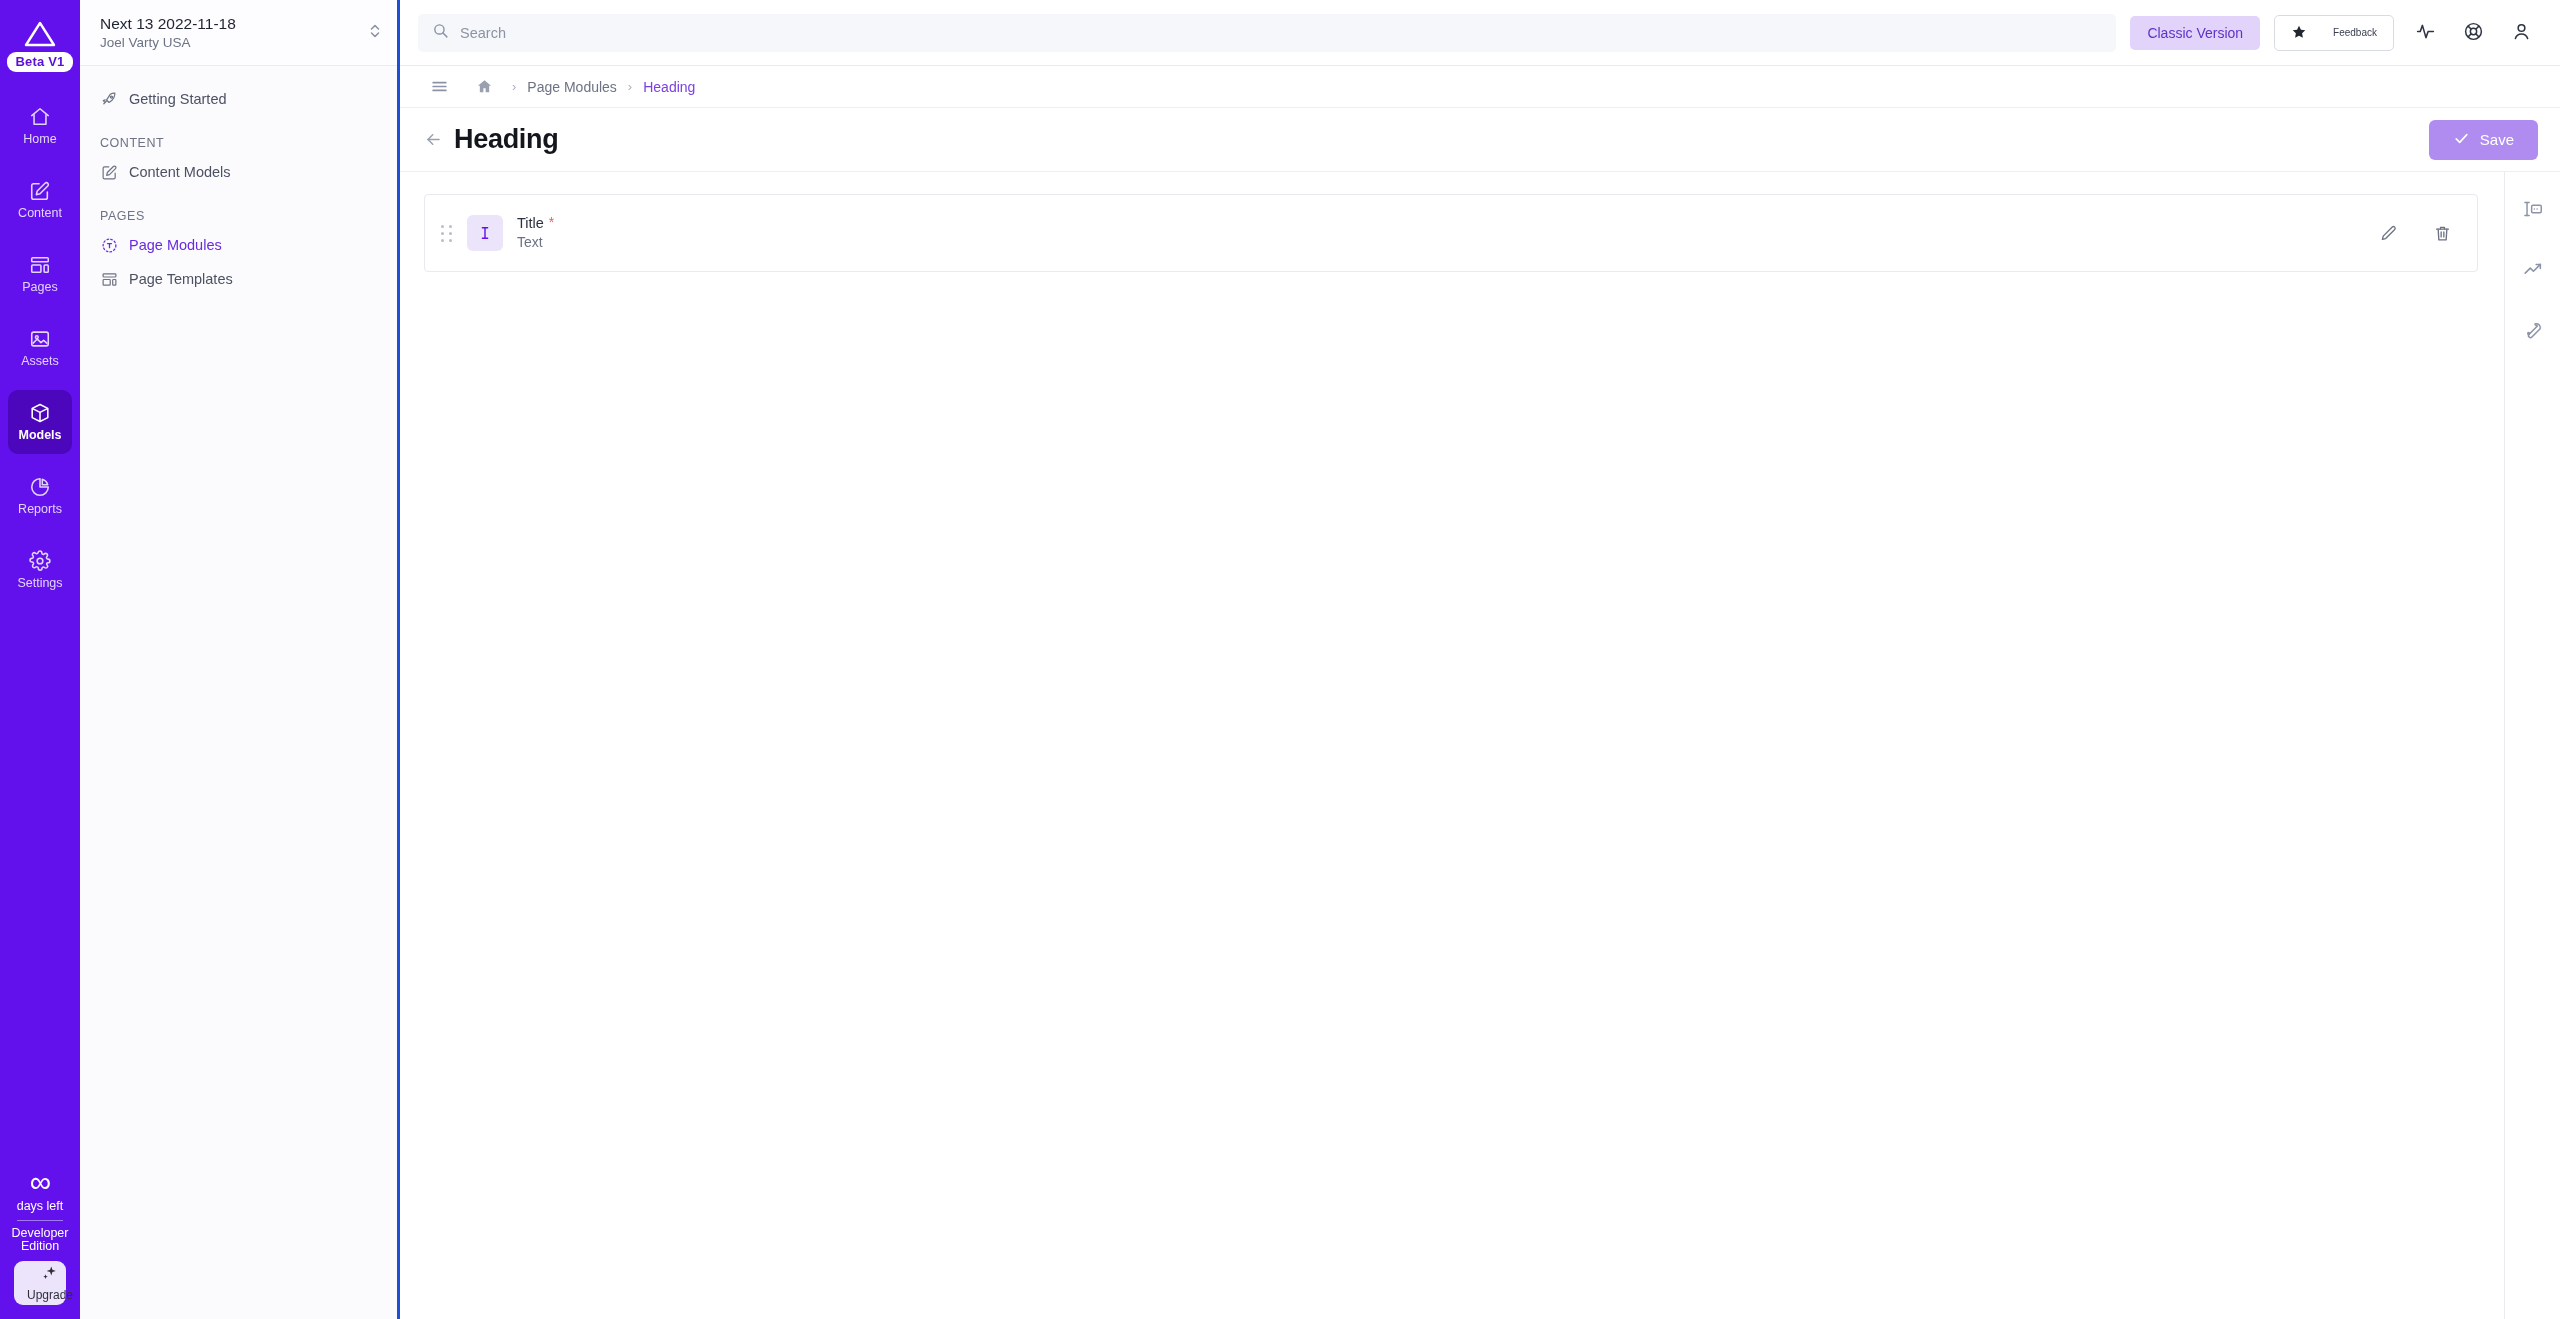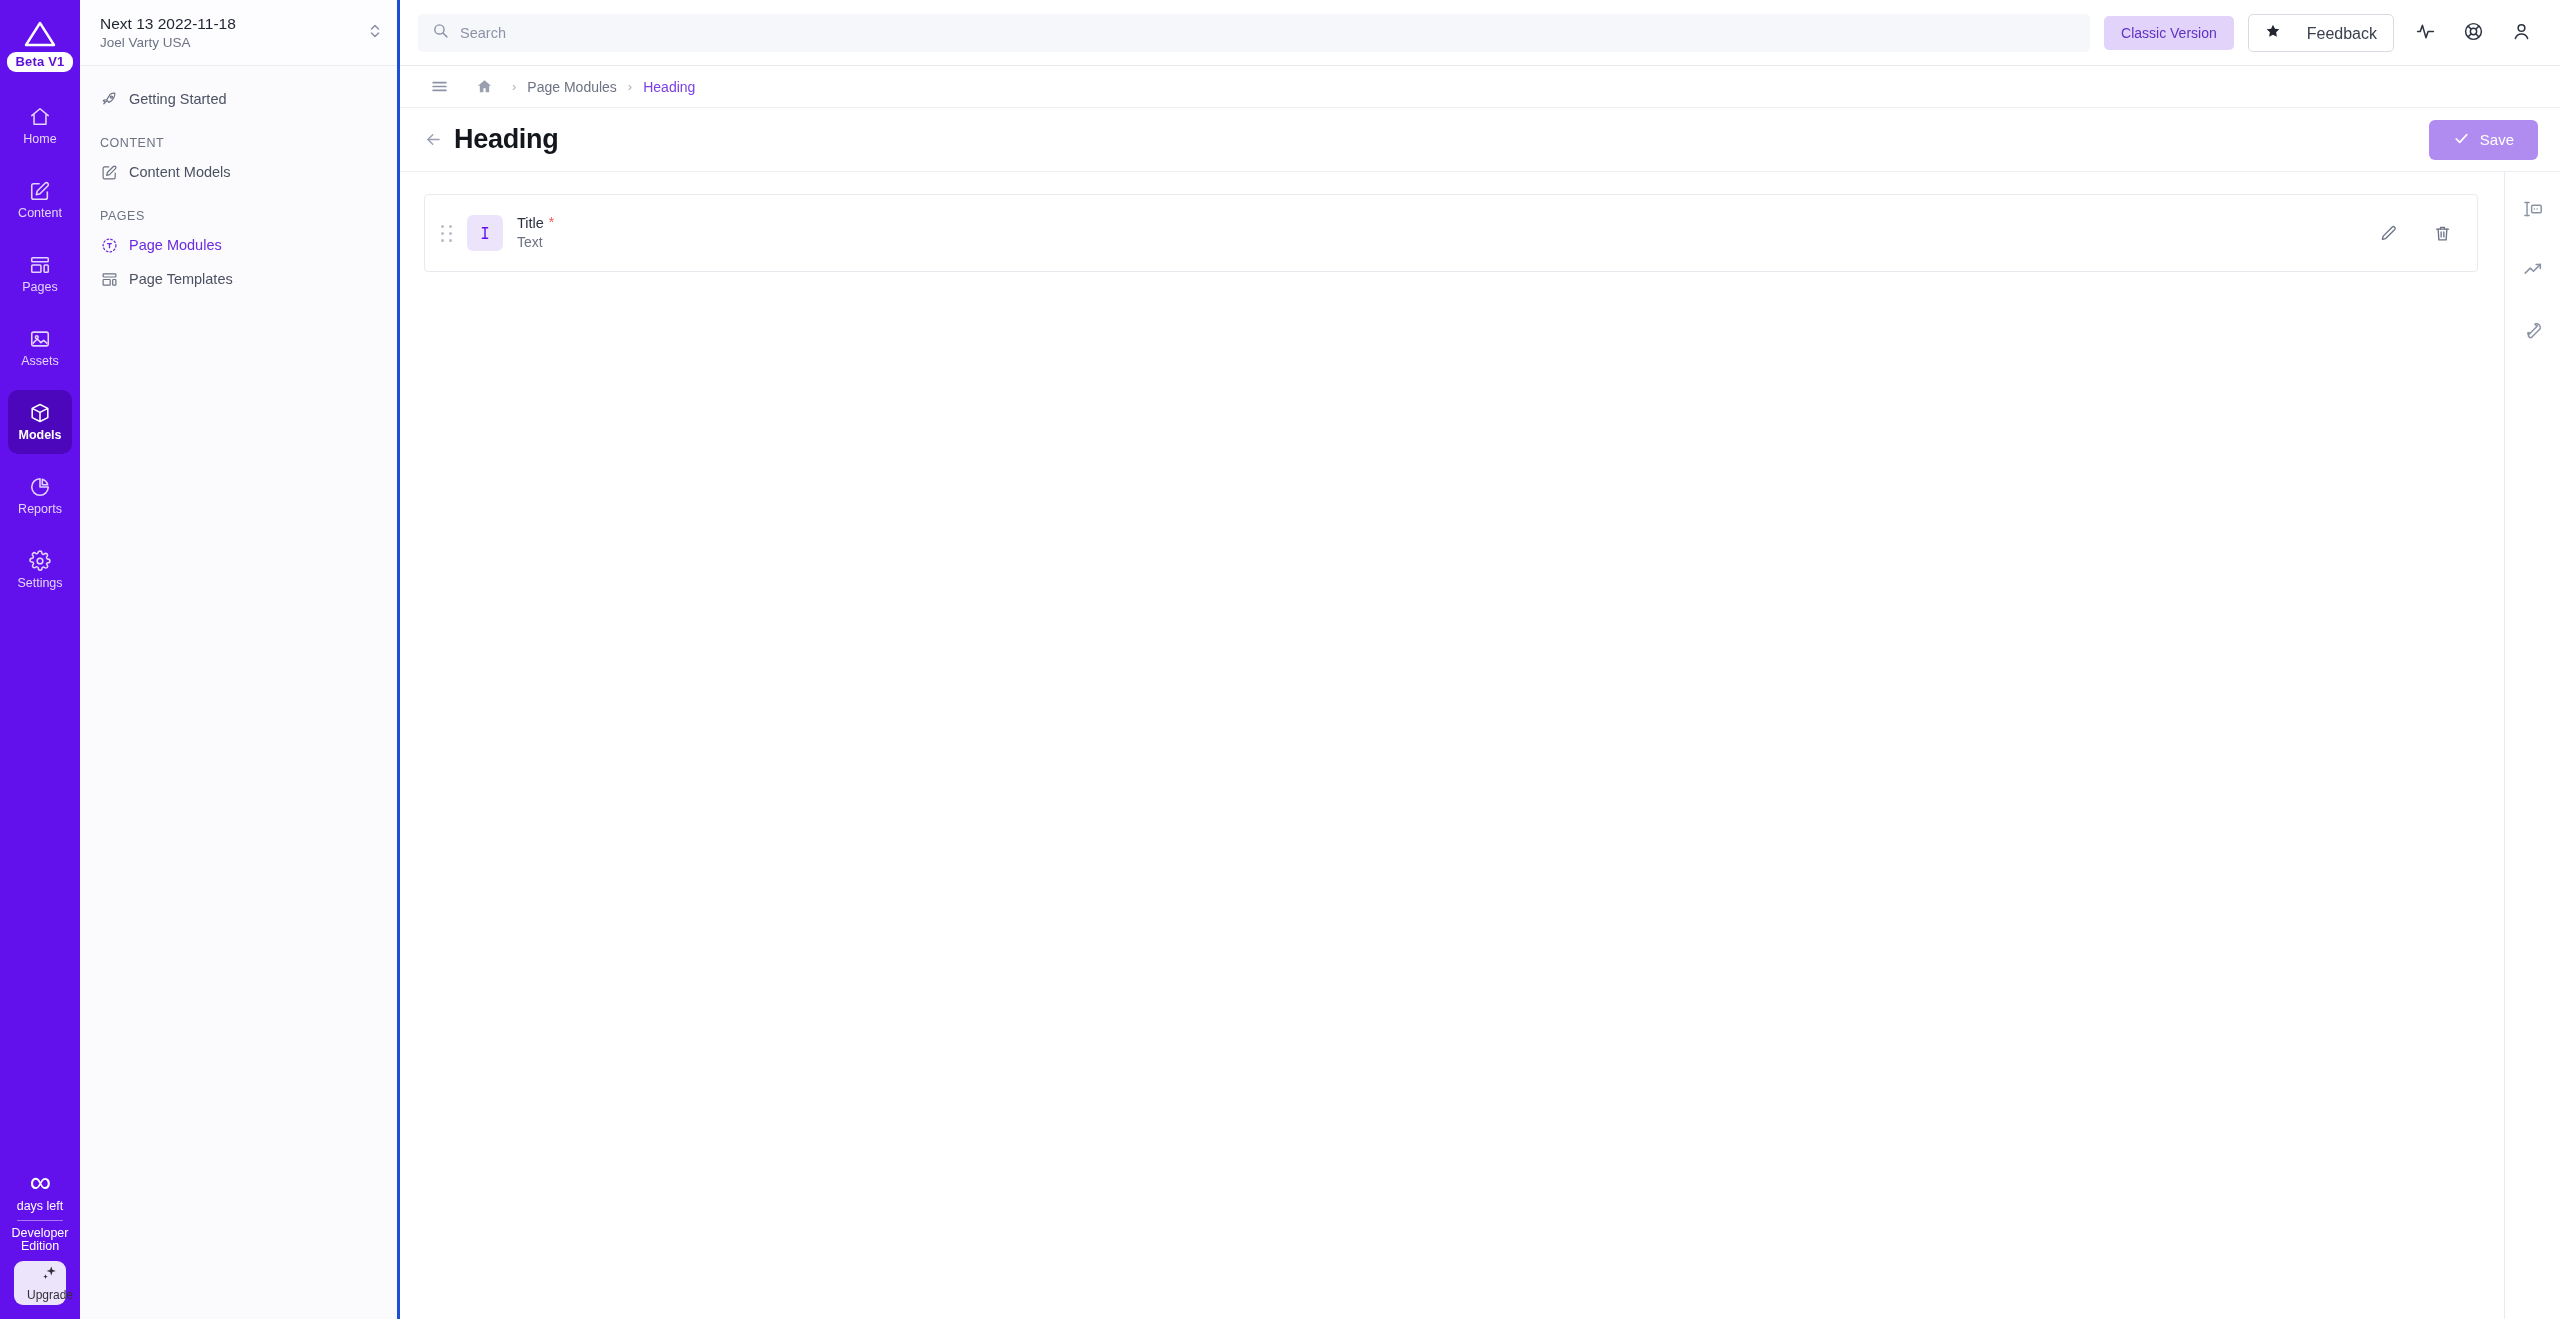--- a/index.html
+++ b/index.html
@@ -104,23 +104,23 @@
     font-size: 14.5px; color: #2f3443; width: 100%;
     font-family: "Liberation Sans", sans-serif;
   }
   .search-input::placeholder { color: #8c93a6; }
   .classic-pill {
     background: #e2d3fb; color: #5f32c4; border: none;
     font-size: 14px; padding: 9px 17px; border-radius: 5px; cursor: pointer;
     font-family: "Liberation Sans", sans-serif; white-space: nowrap;
   }
   .feedback-btn {
-    display: flex; align-items: flex-end; gap: 26px;
+    display: flex; align-items: center; gap: 26px;
     border: 1px solid #d9dbe4; background: #fff; border-radius: 5px;
-    padding: 8px 16px; font-size: 16px; color: #3b4050; cursor: pointer;
+    padding: 8px 16px; font-size: 10px; color: #3b4050; cursor: pointer;
     font-family: "Liberation Sans", sans-serif; white-space: nowrap;
   }
   .icon-btn {
     width: 34px; height: 34px; border:none; background: transparent;
     display:flex; align-items:center; justify-content:center; cursor:pointer;
   }
 
   .crumbbar {
     height: 42px; flex: 0 0 42px; background: #ffffff;
     border-bottom: 1px solid #ededf3;

